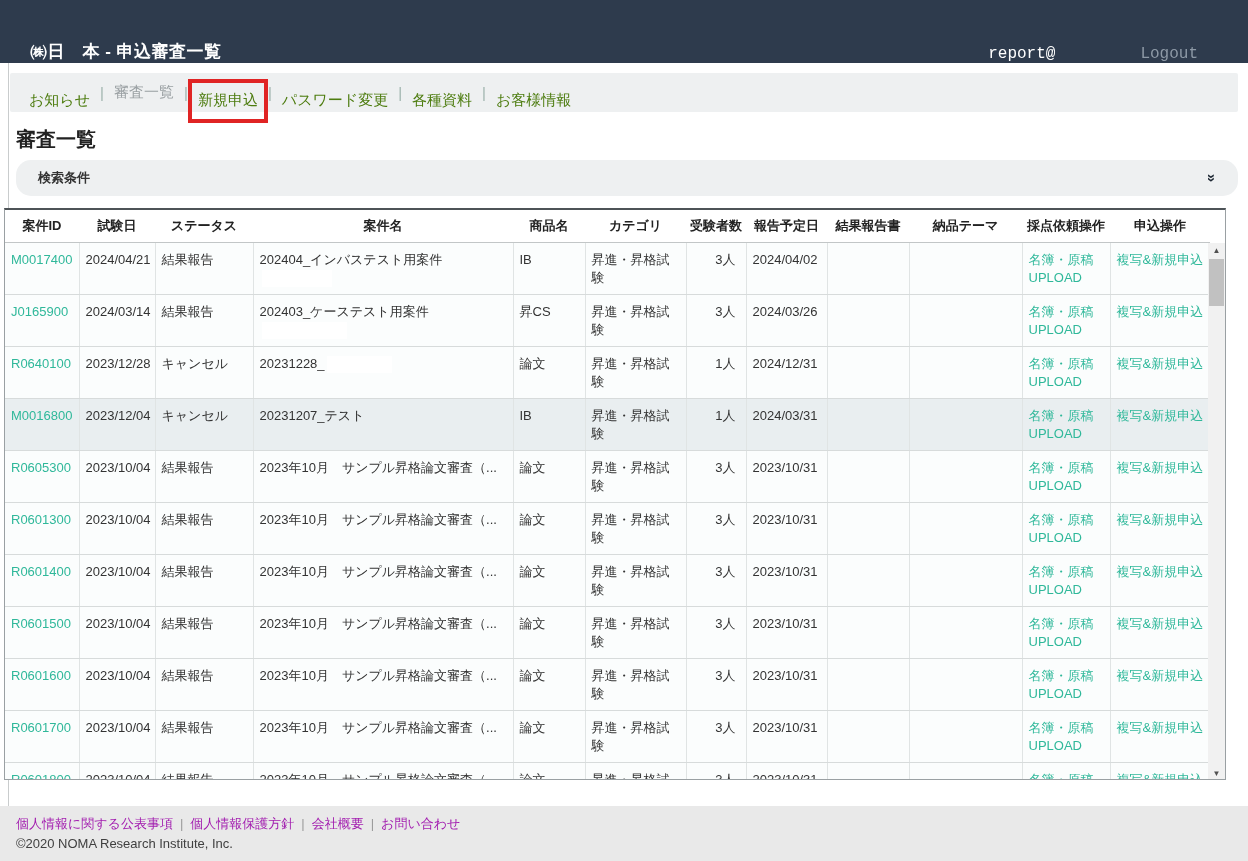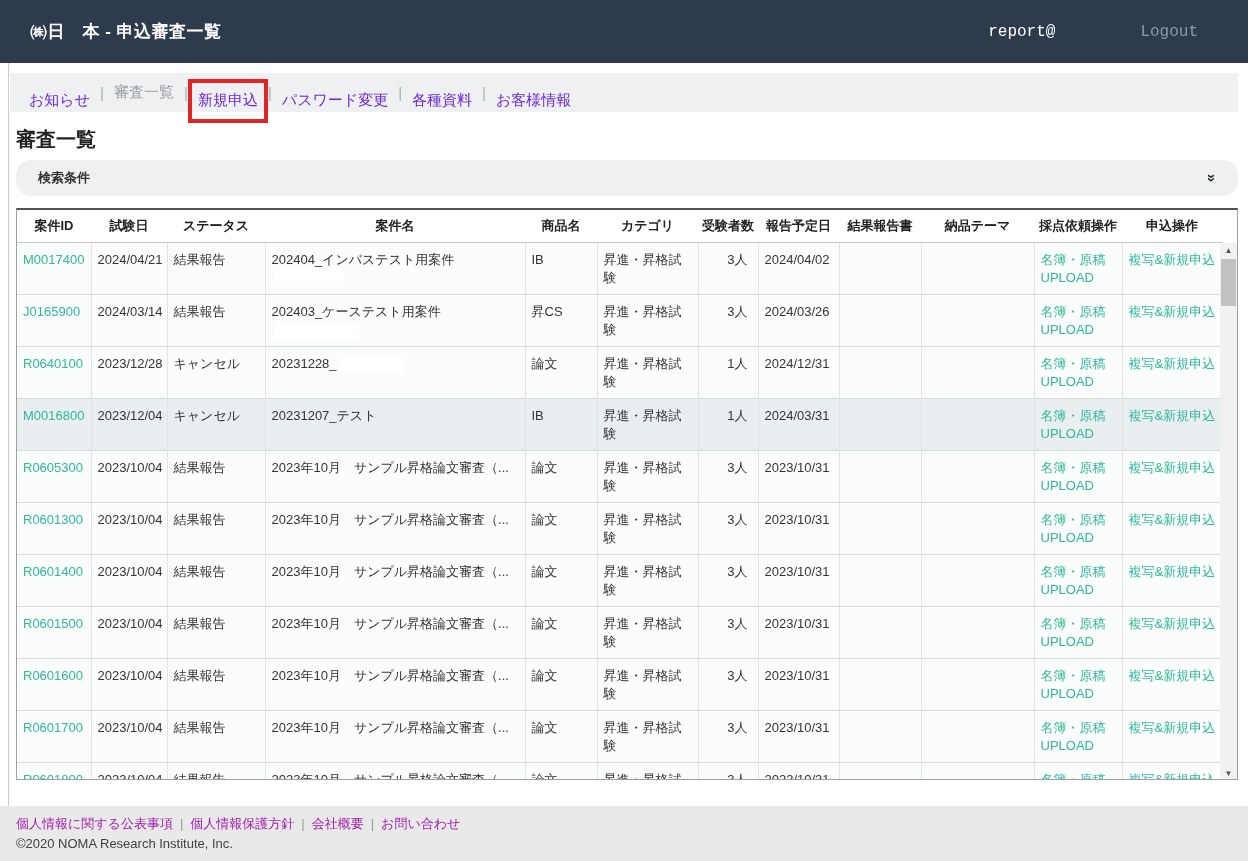--- a/index.html
+++ b/index.html
@@ -1,53 +1,53 @@
 <!DOCTYPE html>
 <html><head>
 <meta charset="utf-8">
 <style>
   * { margin:0; padding:0; box-sizing:border-box; }
   html,body { width:1248px; height:861px; background:#fff; overflow:hidden;
               font-family:"Liberation Sans","DejaVu Sans",sans-serif; color:#333; }
   .app { position:relative; width:1248px; height:861px; }
 
   
-  header.app-header { height:63px; background:#2e3b4d; display:flex; align-items:center;
+  header.app-header { height:63px; background:#2e3b4d; display:flex; align-items:flex-end;
                       justify-content:space-between; padding:0 50px 0 30px; }
   .h-title { color:#fff; font-size:17px; font-weight:bold; letter-spacing:.5px; }
   .h-right { display:flex; align-items:center; gap:85px;font-family:Liberation Mono, monospace; }
   .h-user  { color:#fff; font-size:16px; }
   .h-logout{ color:#8d99a6; font-size:16px; text-decoration:none; cursor:pointer; }
 
   
   .left-line { position:absolute; left:8px; top:63px; width:1px; height:743px; background:#c9cccd; }
 
   
   nav.main-nav { margin:10px 10px 0 10px; height:39px; background:#eef0f1; border-radius:2px;
                  display:flex; align-items:center; padding-left:18px; font-size:15px; }
   .nav-item { text-decoration:none; cursor:pointer; position:relative; padding:2px 1px; }
-  .nav-item.link    { color:#6d28d9;margin-top:16px; }
+  .nav-item.link    { color:#4d7c0f;margin-top:16px; }
   .nav-item.current { color:#9aa0a3; cursor:default; }
   .nav-sep { color:#9fb4ae; margin:0 9px; }
   .red-box { position:absolute; left:-9px; right:-9px; top:-10px; bottom:-11px;
              border:4px solid #e02424; pointer-events:none; }
 
   
   h1.page-title { margin:14px 0 0 16px; font-size:20px; font-weight:bold; color:#222; height:24px; }
 
   
   .search-panel { margin:10px 10px 0 16px; height:36px; background:#eef0f1; border-radius:15px;
                   display:flex; align-items:center; justify-content:space-between;
                   padding:0 22px; cursor:pointer; }
   .search-label { font-size:13px; font-weight:bold; color:#333; }
   .dbl-chevron  { font-size:15px; font-weight:bold; color:#1d2733; line-height:0;
                   display:inline-block; transform:rotate(90deg); }
 
   
-  .table-wrap { position:relative; margin:12px 10px 0 16px; width:1222px; height:572px;
+  .table-wrap { position:relative; margin:12px 10px 0 4px; width:1222px; height:572px;
                 border:1px solid #9aa0a3; border-top:2px solid #4d5357; overflow:hidden; background:#fff; }
   table { border-collapse:collapse; table-layout:fixed; width:1205px; }
   thead th { height:32px; font-size:13px; font-weight:bold; color:#222; text-align:center;
              border-bottom:1px solid #c2c6c7; background:#fff; white-space:nowrap; }
   tbody td { height:52px; font-size:13px; vertical-align:top; padding:8px 6px 4px 6px;
              border-bottom:1px solid #d7dbdb; border-right:1px solid #e0e4e4;
              background:#fbfdfd; line-height:1.45; overflow:hidden; }
   tbody td:last-child { border-right:none; }
   tr.highlight td { background:#e9eef0; }
   td.c-id a { color:#2fb89a; text-decoration:none; cursor:pointer; }

